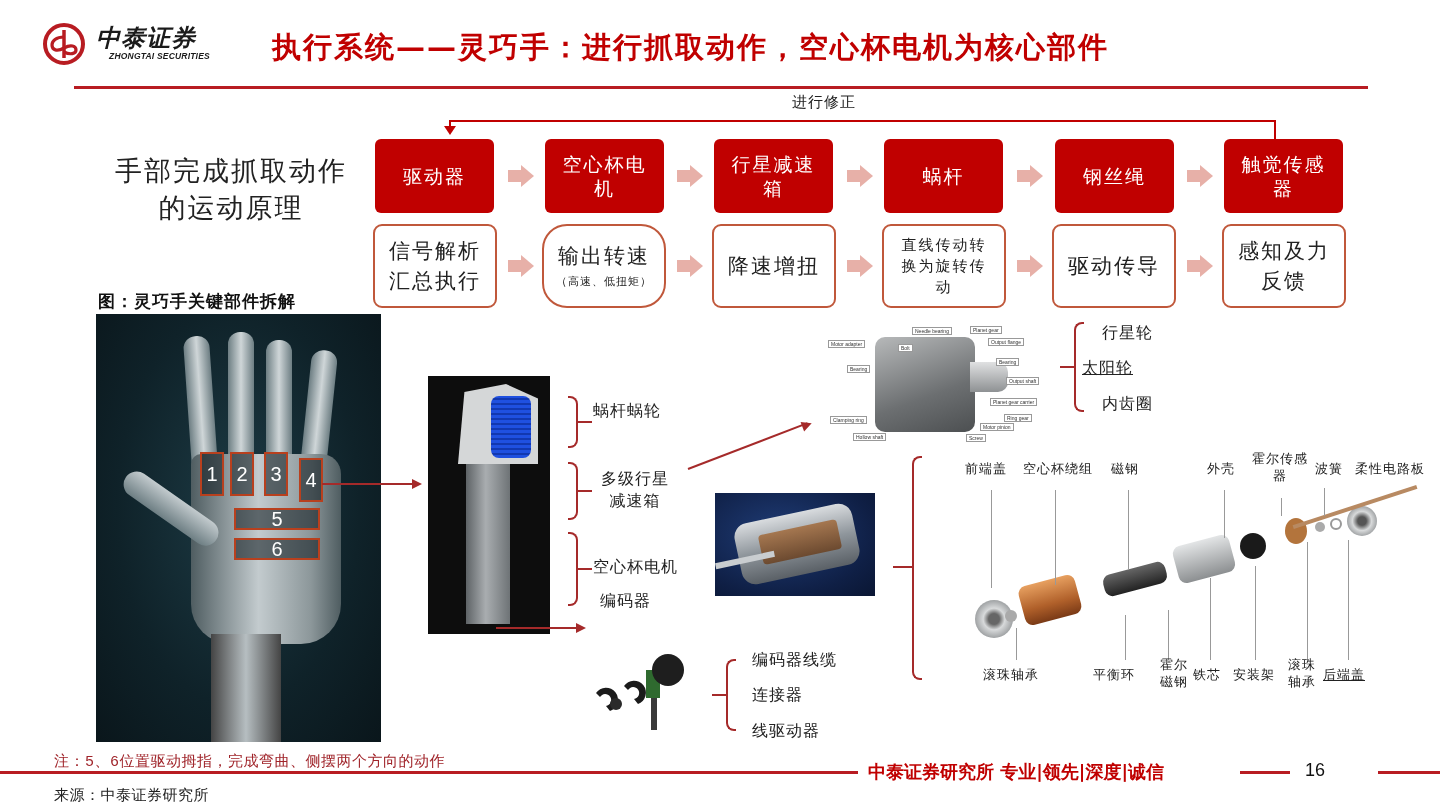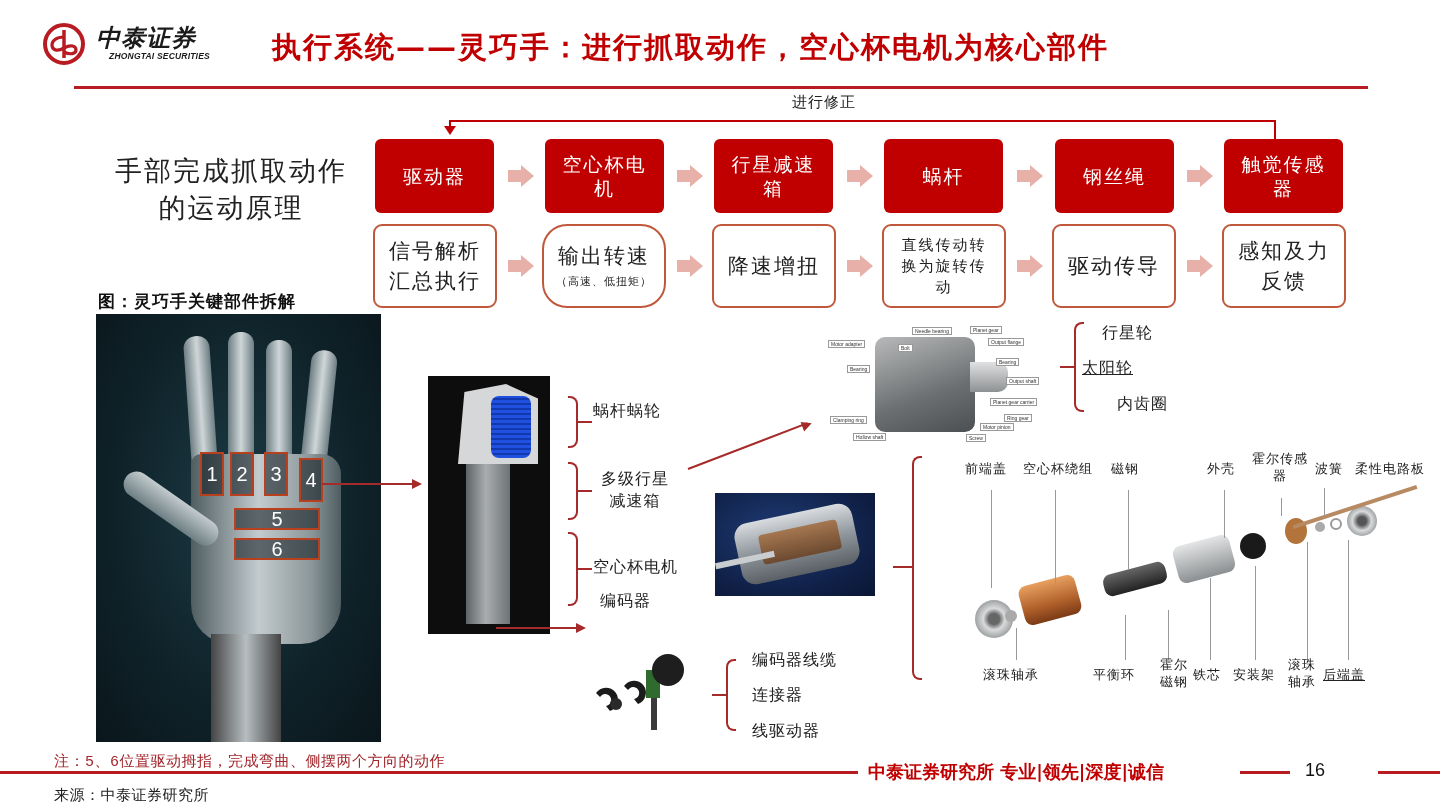--- a/index.html
+++ b/index.html
@@ -244,21 +244,21 @@
   <div class="gb-tag" style="left:170px; top:76px;">Planet gear carrier</div>
   <div class="gb-tag" style="left:184px; top:92px;">Ring gear</div>
   <div class="gb-tag" style="left:160px; top:101px;">Motor pinion</div>
   <div class="gb-tag" style="left:146px; top:112px;">Screw</div>
 </div>
 
 <div class="abs brace-l" style="left:1074px; top:322px; height:90px;"></div>
 <div class="abs brace-tick" style="left:1060px; top:366px;"></div>
 <div class="abs label" style="left:1102px; top:322px;">行星轮</div>
 <div class="abs label" style="left:1082px; top:357px;text-decoration:underline;">太阳轮</div>
-<div class="abs label" style="left:1102px; top:393px;margin-left:15px;">内齿圈</div>
+<div class="abs label" style="left:1102px; top:393px;">内齿圈</div>
 
 <div class="abs motor-img">
   <div class="motor-cyl"></div>
   <div class="motor-coil"></div>
   <div class="motor-shaft"></div>
 </div>
 
 <div class="abs brace-l" style="left:912px; top:456px; height:224px;"></div>
 <div class="abs brace-tick" style="left:893px; top:566px; width:20px;"></div>
 

